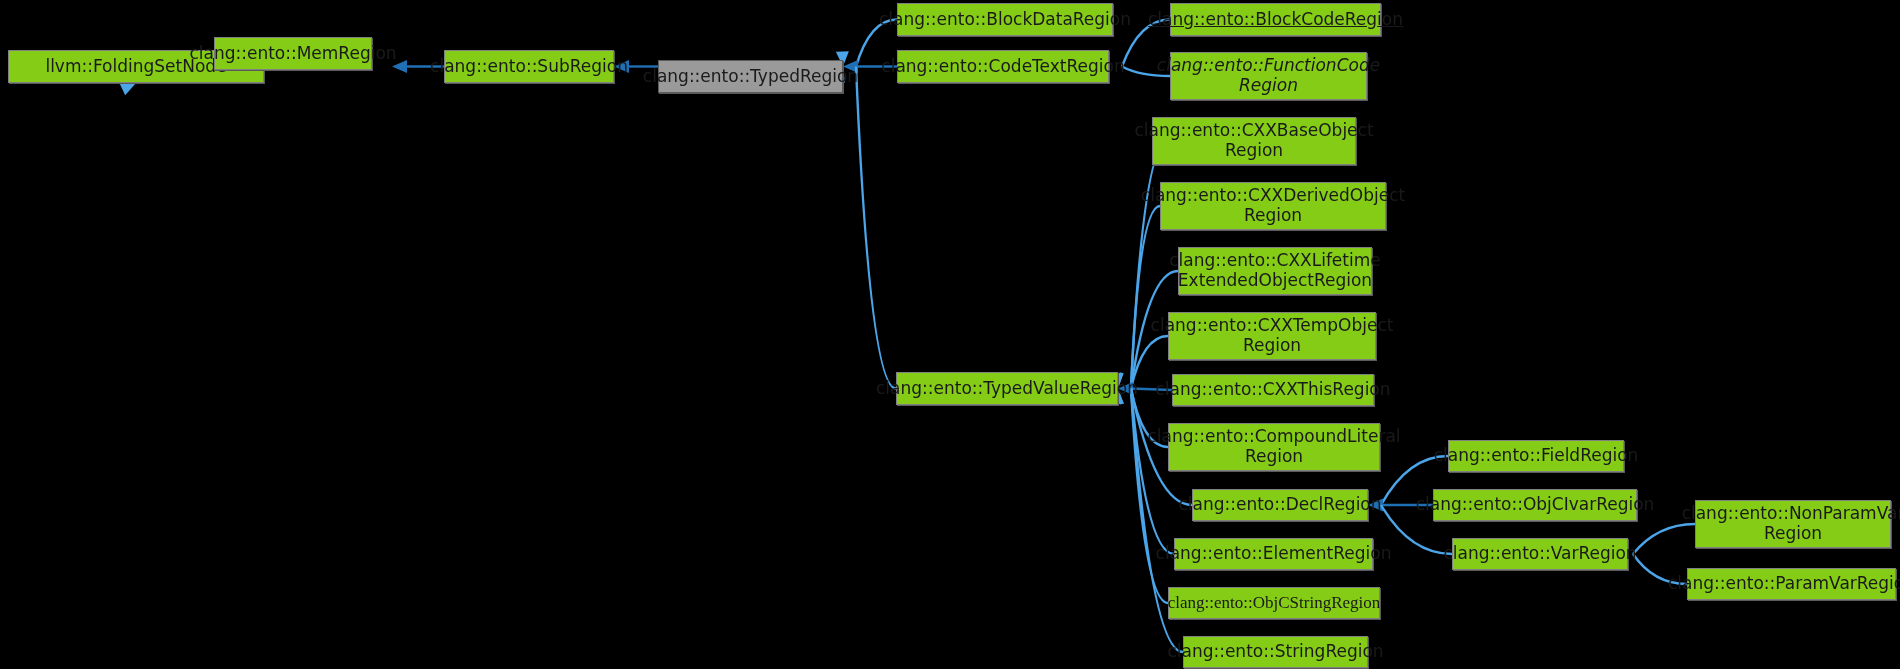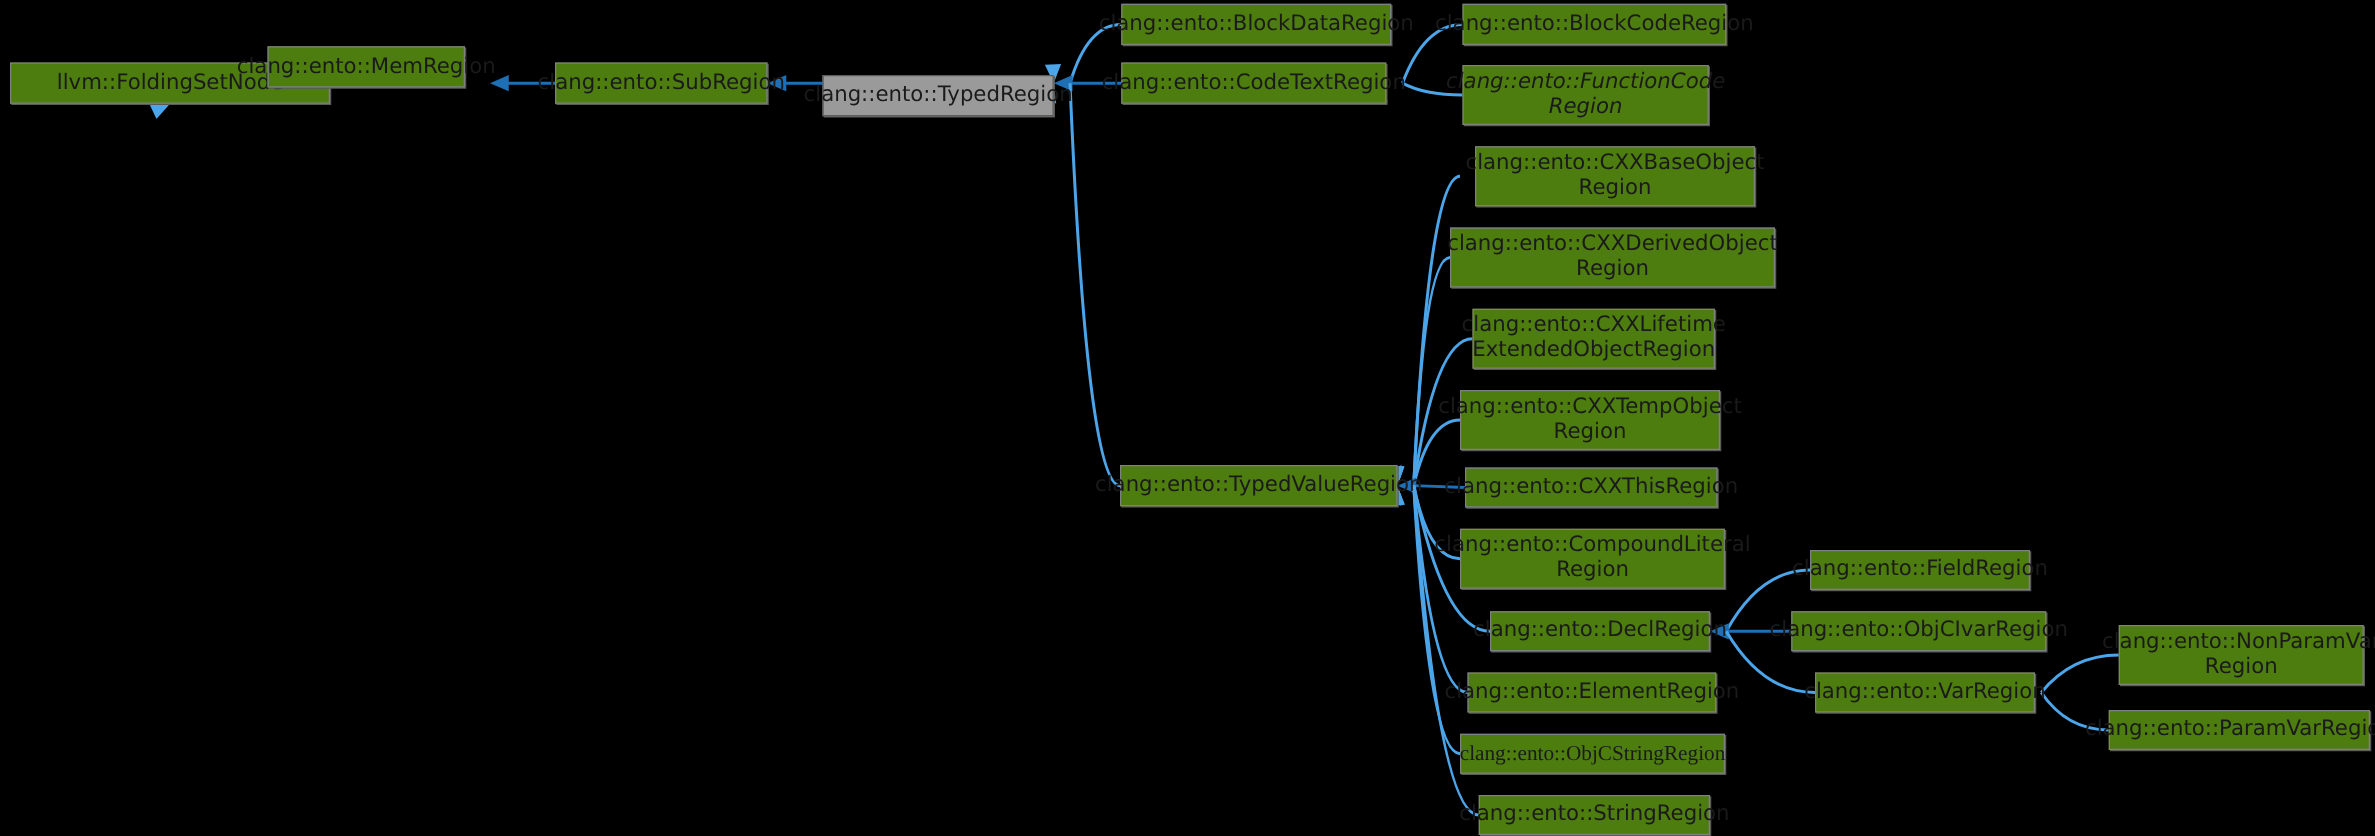--- a/index.html
+++ b/index.html
@@ -1,21 +1,21 @@
 <!DOCTYPE html>
 <html><head>
 <meta charset="utf-8">
 <style>
   html,body{margin:0;padding:0;background:#000;}
   #stage{position:relative;width:1900px;height:669px;background:#000;overflow:hidden;
          font-family:"DejaVu Sans","Liberation Sans",sans-serif;}
   #edges{position:absolute;left:0;top:0;width:1900px;height:669px;}
   .node{position:absolute;box-sizing:border-box;display:flex;align-items:center;
         justify-content:center;text-align:center;border:1px solid #808080;
-        background:#4d7c0f;color:#1a1a1a;font-size:17px;line-height:1.15;
+        background:#84cc16;color:#1a1a1a;font-size:17px;line-height:1.15;
         letter-spacing:0px;padding:2px 6px;white-space:pre-line;
         box-shadow:1px 1px 0 0 #5a5a5a;}
   .node.current{background:#9a9a9a;border-color:#5c5c5c;}
 </style>
 </head>
 <body>
 
 <div id="stage">
   <svg id="edges" viewBox="0 0 1900 669" xmlns="http://www.w3.org/2000/svg">
       <g>
@@ -111,27 +111,27 @@
         <polygon points="1620,554 1606.1704522548614,545.2825686601539 1616.9038325943718,537.9480920948217" fill="#4ba5e8"></polygon>
       </g>
     </svg>
   <div id="nodes">
       <div class="node" style="left: 8px; top: 50px; width: 256px; height: 33px;">llvm::FoldingSetNode</div>
       <div class="node" style="left: 214px; top: 37px; width: 158px; height: 33px;">clang::ento::MemRegion</div>
       <div class="node" style="left: 444px; top: 50px; width: 170px; height: 33px;">clang::ento::SubRegion</div>
       <div class="node current" style="left: 658px; top: 50px; width: 185px; height: 33px; margin-top: 10px;">clang::ento::TypedRegion</div>
       <div class="node" style="left: 897px; top: 3px; width: 216px; height: 33px;">clang::ento::BlockDataRegion</div>
       <div class="node" style="left: 897px; top: 50px; width: 212px; height: 33px;">clang::ento::CodeTextRegion</div>
-      <div class="node" style="left: 1170px; top: 3px; width: 211px; height: 33px;">clang::ento::BlockCodeRegion</div>
+      <div class="node" style="left: 1170px; top: 3px; width: 211px; height: 33px; text-decoration: underline;">clang::ento::BlockCodeRegion</div>
       <div class="node" style="left: 1170px; top: 52px; width: 197px; height: 48px; font-style: italic;">clang::ento::FunctionCode
 Region</div>
       <div class="node" style="left: 896px; top: 372px; width: 222px; height: 33px;">clang::ento::TypedValueRegion</div>
-      <div class="node" style="left: 1180px; top: 117px; width: 224px; height: 48px;">clang::ento::CXXBaseObject
+      <div class="node" style="left: 1152px; top: 117px; width: 204px; height: 48px;">clang::ento::CXXBaseObject
 Region</div>
-      <div class="node" style="left: 1160px; top: 182px; width: 260px; height: 48px;">clang::ento::CXXDerivedObject
+      <div class="node" style="left: 1160px; top: 182px; width: 226px; height: 48px;">clang::ento::CXXDerivedObject
 Region</div>
       <div class="node" style="left: 1178px; top: 247px; width: 194px; height: 48px;">clang::ento::CXXLifetime
 ExtendedObjectRegion</div>
       <div class="node" style="left: 1168px; top: 312px; width: 208px; height: 48px;">clang::ento::CXXTempObject
 Region</div>
       <div class="node" style="left: 1172px; top: 374px; width: 202px; height: 32px;">clang::ento::CXXThisRegion</div>
       <div class="node" style="left: 1168px; top: 423px; width: 212px; height: 48px;">clang::ento::CompoundLiteral
 Region</div>
       <div class="node" style="left: 1192px; top: 489px; width: 176px; height: 32px;">clang::ento::DeclRegion</div>
       <div class="node" style="left: 1174px; top: 538px; width: 199px; height: 32px;">clang::ento::ElementRegion</div>

